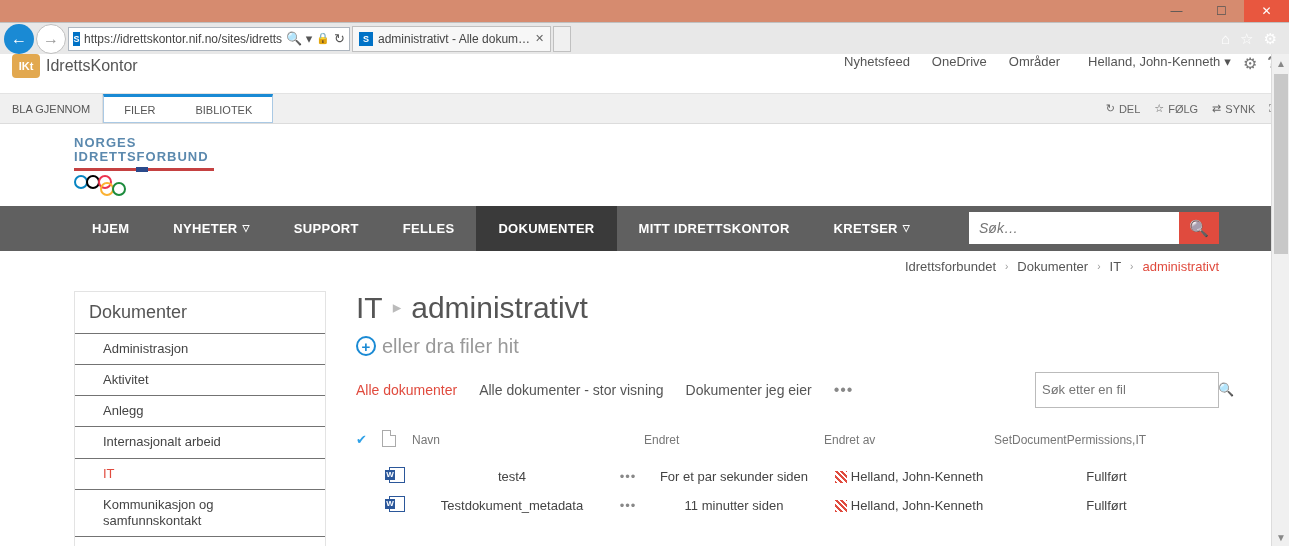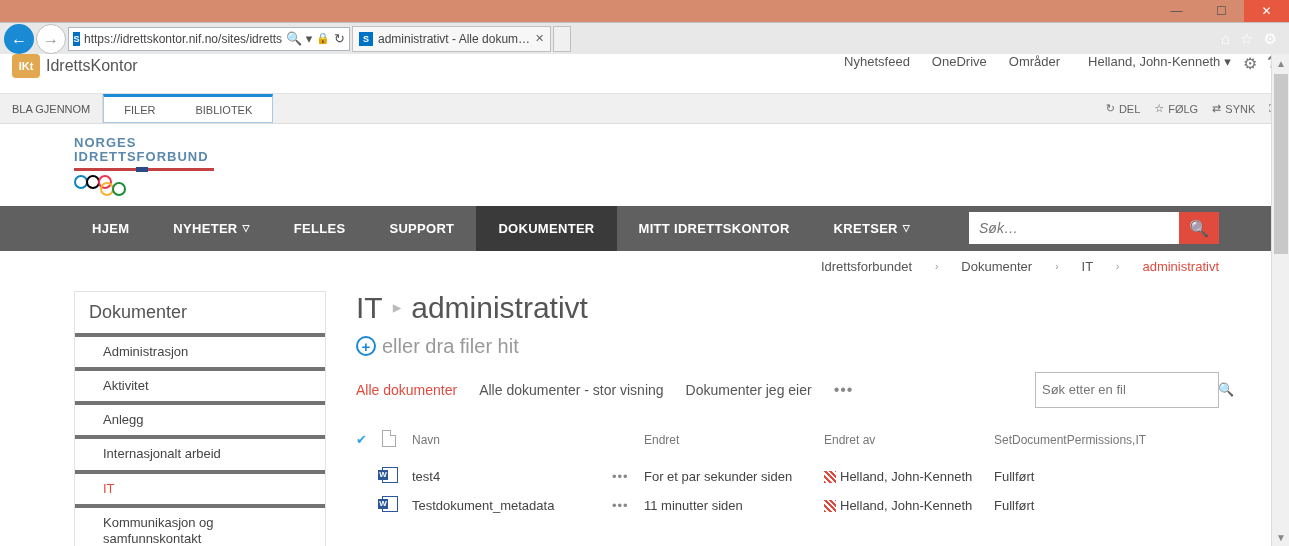--- a/index.html
+++ b/index.html
@@ -63,51 +63,51 @@
 
 .mainnav { height: 45px; background: #606060; display: flex; align-items: stretch; padding: 0 0 0 70px; color: #fff; }
 .mainnav .mitem { padding: 0 22px; display: flex; align-items: center; font-size: 13px; font-weight: 600; gap: 5px; letter-spacing: 0.3px; }
 .mainnav .mitem.active { background: #3a3a3a; }
 .mainnav .mitem .car { font-size: 9px; }
 .searchbox { margin-left: auto; display: flex; align-items: center; padding-right: 70px; }
 .searchbox input { width: 210px; height: 32px; border: none; padding: 0 10px; font-size: 14px; color: #888; font-style: italic; outline: none; }
 .searchbox .sbtn { width: 40px; height: 32px; background: #e04b3e; color: #fff; display: flex; align-items: center; justify-content: center; font-size: 16px; }
 
 
-.bcrow { height: 28px; display: flex; align-items: center; justify-content: flex-end; padding: 4px 70px 0 0; font-size: 13px; color: #555; gap: 21px; }
+.bcrow { height: 28px; display: flex; align-items: center; justify-content: flex-end; padding: 4px 70px 0 0; font-size: 13px; color: #555; gap: 7px; }
 .bcrow a { color: #555; text-decoration: none; }
 .bcrow a.cur { color: #e04b3e; }
 .bcrow .sep { color: #999; font-size: 10px; padding: 0 2px; }
 
 
 .content { display: flex; padding: 12px 0 0 74px; gap: 30px; }
 .leftnav { width: 252px; border: 1px solid #e3e3e3; }
 .leftnav .lnhead { padding: 10px 14px; font-size: 18px; color: #555; }
-.leftnav .lnitem { padding: 7px 14px 7px 28px; border-top: 4px solid #737373; font-size: 13px; color: #444; line-height: 1.25; }
+.leftnav .lnitem { padding: 7px 14px 7px 28px; border-top: 1px solid #737373; font-size: 13px; color: #444; line-height: 1.25; }
 .leftnav .lnitem.active { color: #e04b3e; }
 
 .main { flex: 1; padding-right: 70px; }
 .pgtitle { font-size: 30px; color: #555; font-weight: 300; margin-bottom: 10px; display: flex; align-items: center; gap: 10px; }
 .pgtitle .arr { color: #bbb; font-size: 17px; }
 .newdoc { font-size: 20px; color: #999; margin-bottom: 14px; display: flex; align-items: center; gap: 6px; }
 .newdoc .plus { width: 20px; height: 20px; border: 2px solid #1a8ad4; border-radius: 50%; color: #1a8ad4; font-size: 15px; font-weight: bold; display: flex; align-items: center; justify-content: center; }
 .newdoc .ndtxt { color: #444; }
 .views { display: flex; align-items: center; gap: 22px; font-size: 14px; margin-bottom: 22px; }
 .views .v { color: #555; }
 .views .v.active { color: #e04b3e; }
 .views .dots { color: #888; font-size: 16px; letter-spacing: 1px; }
 .filesearch { margin-left: auto; display: flex; align-items: center; border: 1px solid #bbb; height: 36px; width: 184px; padding: 0 6px; }
 .filesearch input { border: none; outline: none; flex: 1; font-size: 13px; color: #888; }
 .filesearch .sicon { color: #666; font-size: 13px; }
 
 .doctable { font-size: 13px; }
 .doctable .thead, .doctable .trow { display: grid; grid-template-columns: 26px 30px 200px 32px 180px 170px 1fr; align-items: center; gap: 0; }
 .doctable .thead { color: #777; font-size: 12px; margin-bottom: 12px; }
 .doctable .thead .chk { color: #2ea1e8; font-size: 13px; }
-.doctable .trow { padding: 5px 0; }
+.doctable .trow { padding: 5px 0; text-align: center; }
 .doctable .dicon { width: 16px; height: 16px; display: inline-block; position: relative; }
 .doctable .dicon::before { content: ""; position: absolute; inset: 0; border: 1px solid #2b579a; background: #fff; }
 .doctable .dicon::after { content: "W"; position: absolute; left: -4px; top: 3px; width: 10px; height: 10px; background: #2b579a; color: #fff; font-size: 8px; font-weight: bold; display: flex; align-items: center; justify-content: center; }
 .doctable .pageicon { width: 14px; height: 17px; border: 1px solid #aaa; position: relative; display: inline-block; }
 .doctable .pageicon::after { content: ""; position: absolute; right: -1px; top: -1px; width: 5px; height: 5px; background: #fff; border-left: 1px solid #aaa; border-bottom: 1px solid #aaa; }
 .doctable .rowdots { color: #888; letter-spacing: 1px; }
 .doctable .newbadge { display: inline-block; width: 12px; height: 12px; background: repeating-linear-gradient(45deg, #e04b3e, #e04b3e 2px, #fff 2px, #fff 4px); margin-right: 4px; vertical-align: middle; }
 
 .scrollbar { position: absolute; right: 0; top: 0; width: 18px; height: 100%; background: #f0f0f0; border-left: 1px solid #dcdcdc; }
 .scrollbar .thumb { position: absolute; left: 2px; top: 20px; width: 14px; height: 180px; background: #c8c8c8; }
@@ -209,24 +209,24 @@
 
   <div class="mainnav">
     <div class="mitem">
         <span>HJEM</span>
       </div>
     <div class="mitem">
         <span>NYHETER</span>
         <span class="car">▽</span>
       </div>
     <div class="mitem">
+        <span>SUPPORT</span>
+      </div>
+    <div class="mitem">
         <span>FELLES</span>
-      </div>
-    <div class="mitem">
-        <span>SUPPORT</span>
       </div>
     <div class="mitem active">
         <span>DOKUMENTER</span>
       </div>
     <div class="mitem">
         <span>MITT IDRETTSKONTOR</span>
       </div>
     <div class="mitem">
         <span>KRETSER</span>
         <span class="car">▽</span>

